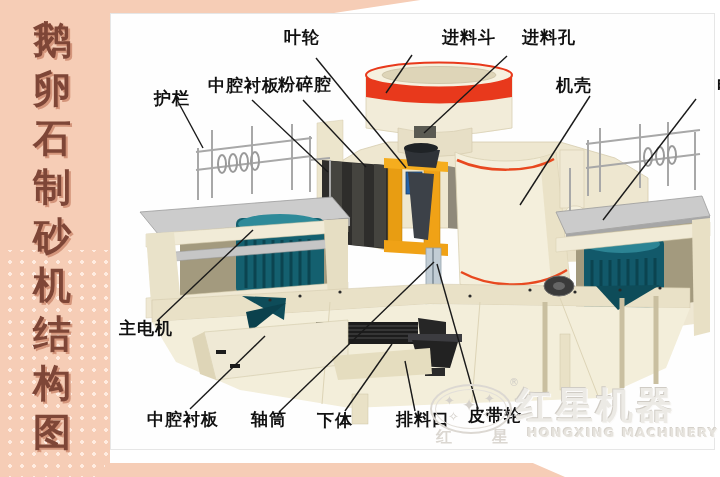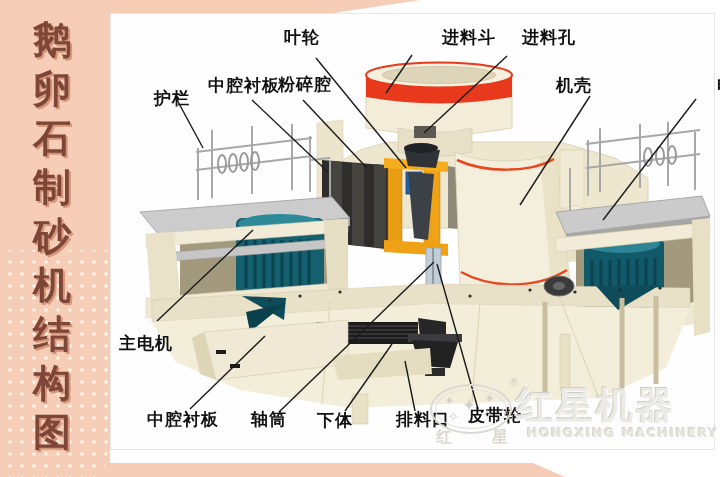--- a/index.html
+++ b/index.html
@@ -224,21 +224,21 @@
   </svg>
 
   <div class="plabel" style="left:284px;top:29px;">叶轮</div>
   <div class="plabel" style="left:406px;top:29px;margin-left:36px;">进料斗</div>
   <div class="plabel" style="left:522px;top:29px;">进料孔</div>
   <div class="plabel" style="left:154px;top:90px;">护栏</div>
   <div class="plabel" style="left:208px;top:77px;">中腔衬板</div>
   <div class="plabel" style="left:278px;top:77px;font-family:Liberation Serif, serif;">粉碎腔</div>
   <div class="plabel" style="left:556px;top:77px;">机壳</div>
   <div class="plabel" style="left:717px;top:77px;">电机</div>
-  <div class="plabel" style="left:119px;top:335px;">主电机</div>
+  <div class="plabel" style="left:119px;top:321px;font-family:Liberation Serif, serif;">主电机</div>
   <div class="plabel" style="left:147px;top:411px;">中腔衬板</div>
   <div class="plabel" style="left:251px;top:411px;">轴筒</div>
   <div class="plabel" style="left:317px;top:412px;">下体</div>
   <div class="plabel" style="left:396px;top:411px;">排料口</div>
   <div class="plabel" style="left:468px;top:409px;font-family:Liberation Mono, monospace;">皮带轮</div>
 
   <div class="wm-oval wm">
     <div class="inner"></div>
     <span class="wm-star" style="left:12px;top:8px;">✦</span>
     <span class="wm-star" style="left:30px;top:13px;font-size:17px;">✦</span>

